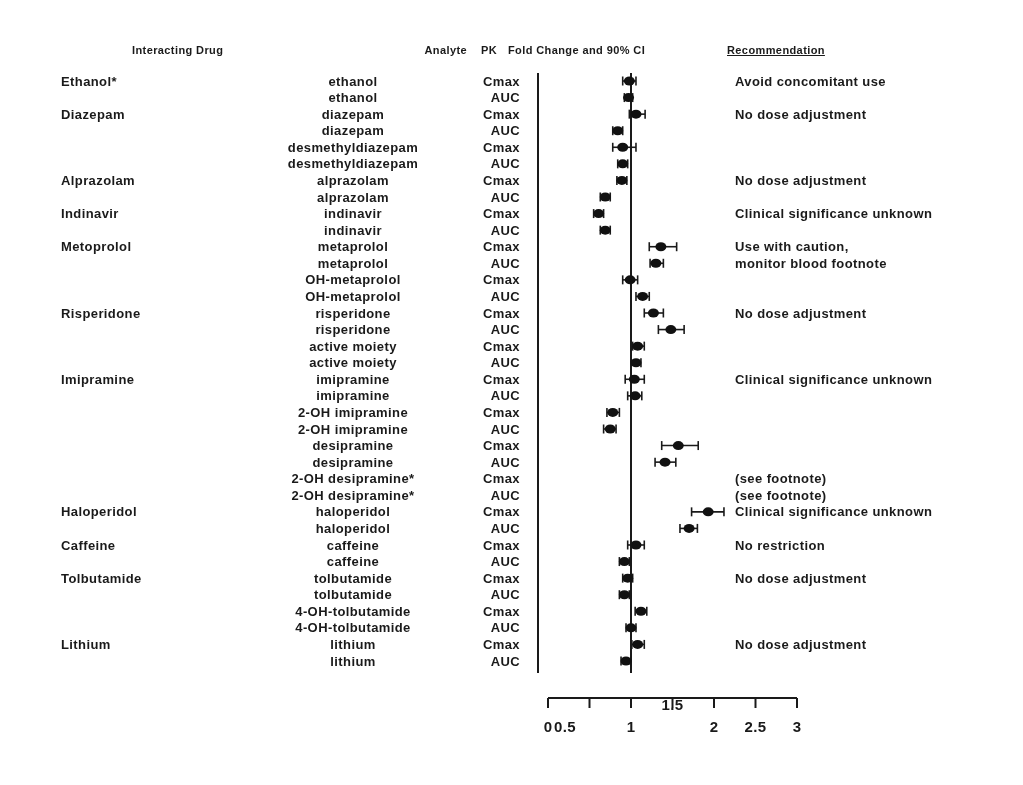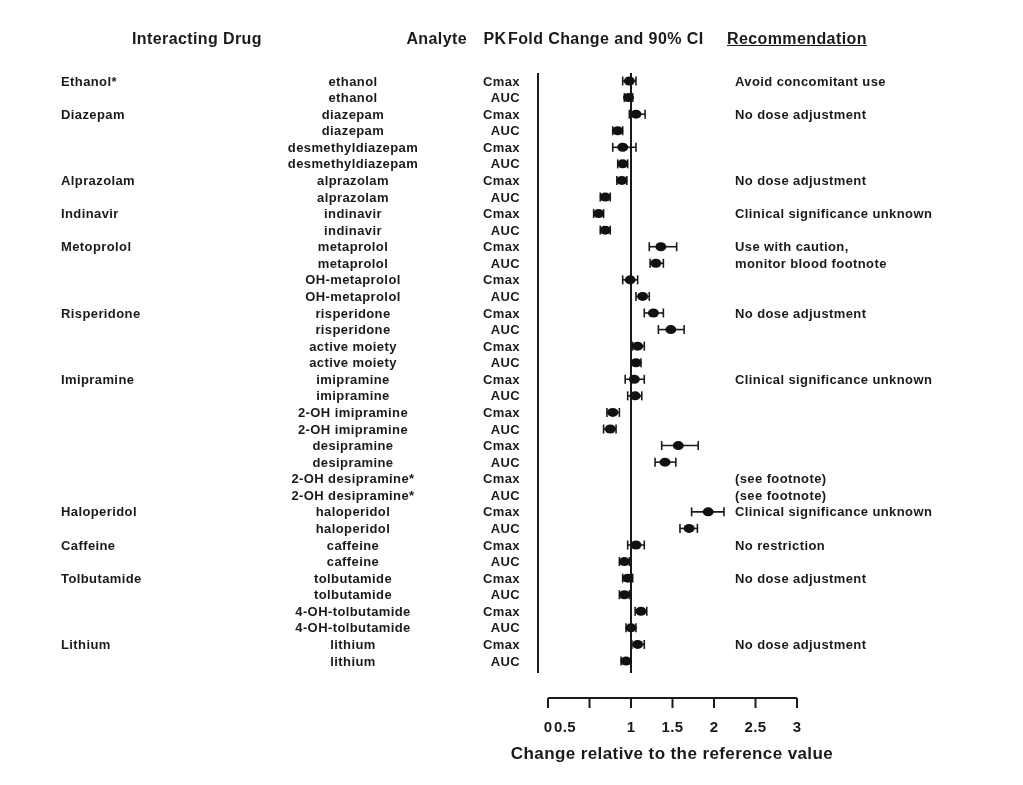--- a/index.html
+++ b/index.html
@@ -5,24 +5,24 @@
   html,body{margin:0;padding:0;background:#ffffff;}
   .figure{
     position:relative;
     width:1023px;height:785px;
     background:#ffffff;
     font-family:"Liberation Sans", sans-serif;
     font-weight:bold;
     color:#1a1a1a;
     overflow:hidden;
   }
-  .hdr{position:absolute;top:30px;font-size:16px;letter-spacing:0.4px;white-space:nowrap;}
+  .hdr{position:absolute;top:44px;font-size:11px;letter-spacing:0.4px;white-space:nowrap;}
   #h-drug{left:132px;}
   #h-analyte{left:340px;width:127px;text-align:right;}
-  #h-pk{left:481px;width:28px;text-align:center;}
+  #h-pk{left:481px;width:28px;text-align:left;}
   #h-fold{left:508px;}
   #h-rec{left:727px;text-decoration:underline;}
   .rowtxt{position:absolute;font-size:13px;letter-spacing:0.4px;white-space:nowrap;height:17px;line-height:17px;}
   .drug{left:61px;width:220px;text-align:left;}
   .analyte{left:253px;width:200px;text-align:center;}
   .pk{left:430px;width:90px;text-align:right;}
   .rec{left:735px;width:285px;text-align:left;}
   #plot{position:absolute;left:0;top:0;pointer-events:none;}
   .tick-label{position:absolute;width:44px;text-align:center;font-size:15px;letter-spacing:0.3px;}
   .axis-label{position:absolute;left:472px;top:744px;width:400px;text-align:center;font-size:17px;letter-spacing:0.4px;white-space:nowrap;}
@@ -352,20 +352,19 @@
       <div class="rowtxt analyte" style="top: 635.9px;">lithium</div>
       <div class="rowtxt pk" style="top: 635.9px;">Cmax</div>
       <div class="rowtxt rec" style="top: 635.9px;">No dose adjustment</div>
       <div class="rowtxt analyte" style="top: 652.5px;">lithium</div>
       <div class="rowtxt pk" style="top: 652.5px;">AUC</div>
     </div>
   <div id="ticks">
       <div class="tick-label" style="left: 526px; top: 718px;">0</div>
       <div class="tick-label" style="left: 543px; top: 718px;">0.5</div>
       <div class="tick-label" style="left: 609px; top: 718px;">1</div>
-      <div class="tick-label" style="left: 650.5px; top: 718px;">1.5</div>
+      <div class="tick-label" style="left: 650.5px; top: 696px;">1.5</div>
       <div class="tick-label" style="left: 692px; top: 718px;">2</div>
       <div class="tick-label" style="left: 733.5px; top: 718px;">2.5</div>
       <div class="tick-label" style="left: 775px; top: 718px;">3</div>
     </div>
 
-  <div class="axis-label">Change relative to the reference value</div>
 </div>
 
 </body></html>

